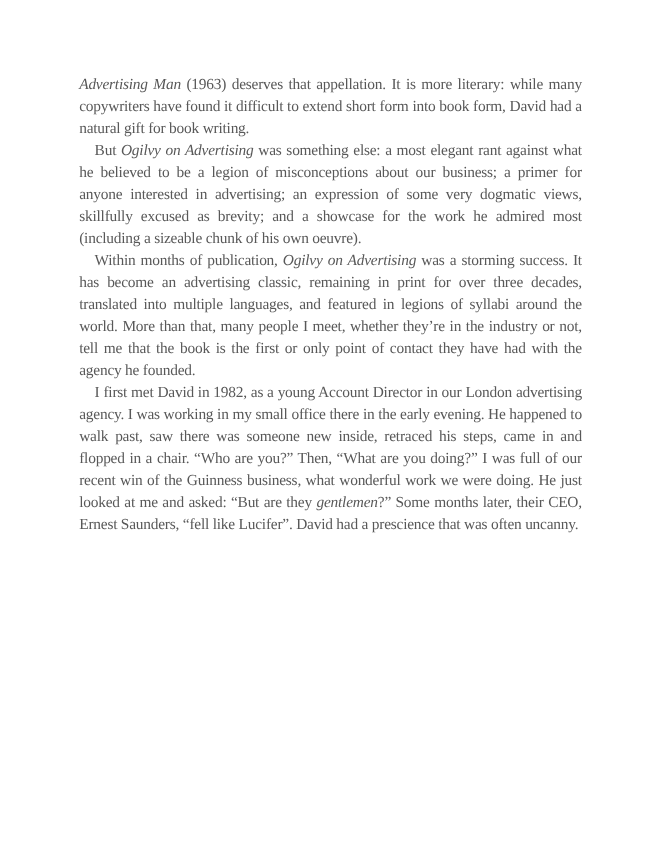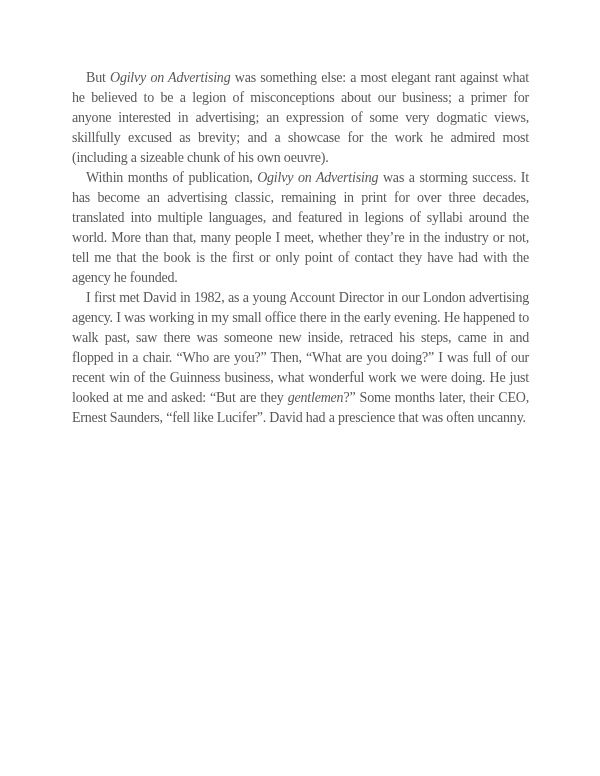--- a/index.html
+++ b/index.html
@@ -37,17 +37,18 @@
   }
   .text-block i {
     font-style: italic;
   }
 </style>
 </head>
 <body style="background: rgb(255, 255, 255);">
 
 <main class="page">
   <div class="text-block" style="color: rgb(88, 88, 88);">
+      <p class="para"><i>Advertising Man</i><span> (1963) deserves that appellation. It is more literary: while many copywriters have found it difficult to extend short form into book form, David had a natural gift for book writing.</span></p>
       <p class="para indent"><span>But </span><i>Ogilvy on Advertising</i><span> was something else: a most elegant rant against what he believed to be a legion of misconceptions about our business; a primer for anyone interested in advertising; an expression of some very dogmatic views, skillfully excused as brevity; and a showcase for the work he admired most (including a sizeable chunk of his own oeuvre).</span></p>
       <p class="para indent"><span>Within months of publication, </span><i>Ogilvy on Advertising</i><span> was a storming success. It has become an advertising classic, remaining in print for over three decades, translated into multiple languages, and featured in legions of syllabi around the world. More than that, many people I meet, whether they’re in the industry or not, tell me that the book is the first or only point of contact they have had with the agency he founded.</span></p>
       <p class="para indent"><span>I first met David in 1982, as a young Account Director in our London advertising agency. I was working in my small office there in the early evening. He happened to walk past, saw there was someone new inside, retraced his steps, came in and flopped in a chair. “Who are you?” Then, “What are you doing?” I was full of our recent win of the Guinness business, what wonderful work we were doing. He just looked at me and asked: “But are they </span><i>gentlemen</i><span>?” Some months later, their CEO, Ernest Saunders, “fell like Lucifer”. David had a prescience that was often uncanny.</span></p>
     </div>
 </main>
 
 </body></html>

